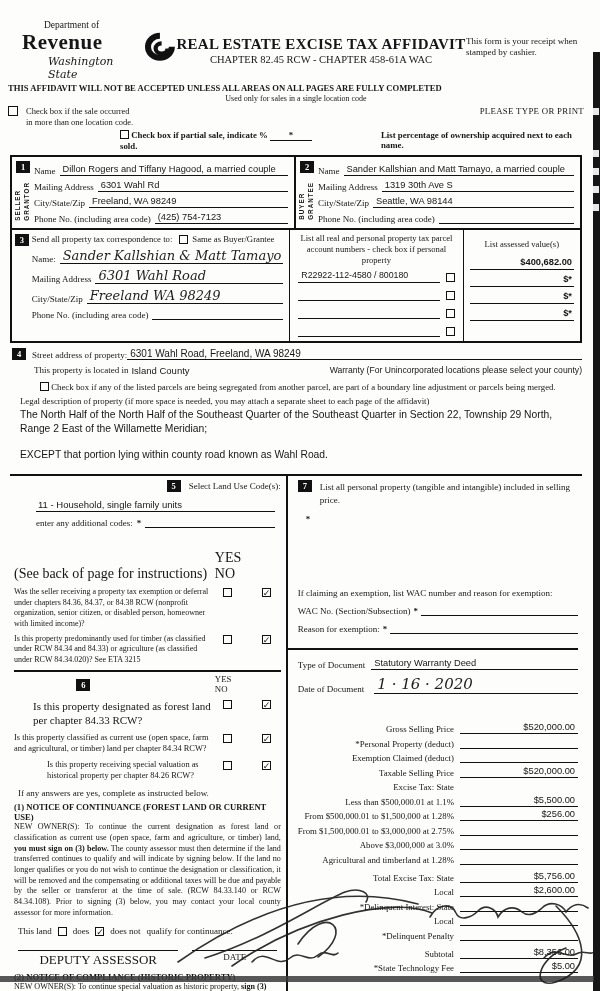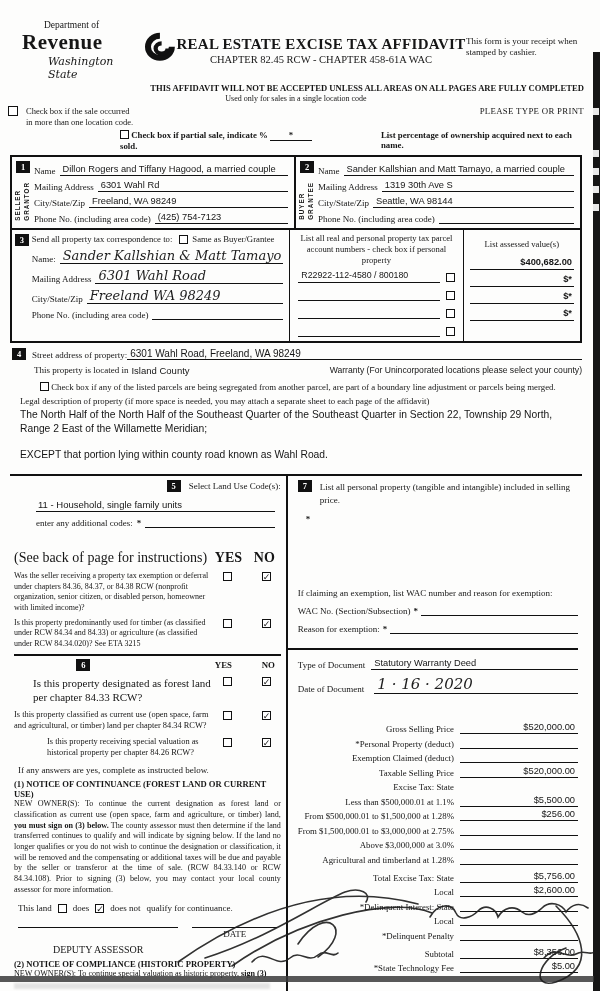--- a/index.html
+++ b/index.html
@@ -17,21 +17,21 @@
   .logo-row { display:flex; align-items:flex-start; }
   .logo-text { text-align:left; }
   .dept-small { font-size:9.5px; padding-left:22px; }
   .dept-big { font-size:21px; font-weight:bold; letter-spacing:0.5px; }
   .dept-state { font-size:11px; font-style:italic; padding-left:26px; font-family:"DejaVu Serif", serif; }
   .swoosh { width:36px; height:33px; margin-left:2px; margin-top:2px; }
   .title-block { flex:1; text-align:center; padding-top:16px; }
   .main-title { font-size:15px; font-weight:bold; letter-spacing:0.3px; }
   .chapter { font-size:10.5px; margin-top:1px; }
   .receipt { width:118px; font-size:9px; text-align:left; padding-top:16px; line-height:1.25; }
-  .warning { text-align:right; font-weight:bold; font-size:8.6px; margin-top:2px; }
+  .warning { text-align:left; font-weight:bold; font-size:8.6px; margin-top:2px; }
   .single-loc { text-align:center; font-size:8px; margin-top:1px; }
   .hdr-row2 { display:flex; margin-top:3px; font-size:8.5px; }
   .cb { display:inline-block; width:9px; height:9px; border:1px solid #111; background:#fff;
         font-size:9px; line-height:8px; text-align:center; vertical-align:-1px; font-family:"DejaVu Sans",sans-serif; }
   .cb.big { width:10px; height:10px; }
   .multi-label { margin-left:8px; line-height:1.3; }
   .type-print { margin-left:auto; font-size:8.8px; letter-spacing:0.3px; }
   .hdr-row3 { display:flex; margin-top:2px; font-size:8.8px; font-weight:bold; }
   .partial { margin-left:112px; }
   .pct-line { display:inline-block; width:42px; border-bottom:1px solid #111; text-align:center; font-weight:bold; }
@@ -82,32 +82,32 @@
 
   
   .cols { display:flex; margin:6px 2px 0 2px; border-top:2px solid #111; border-bottom:2px solid #111; min-height:452px; }
   .lcol { width:290px; border-right:2px solid #111; padding:3px 5px 0 4px; }
   .rcol { flex:1; padding:3px 4px 0 10px; display:flex; flex-direction:column; }
   .sec-head { display:flex; align-items:flex-start; font-size:9px; }
   .sec-head .numtab { margin-right:8px; flex:none; }
   .code-line { border-bottom:1px solid #111; margin:6px 6px 0 22px; font-family:"Liberation Sans",sans-serif; font-size:9.5px; padding:1px 2px; }
   .addl-line { display:flex; align-items:flex-end; margin:4px 6px 0 22px; font-size:9px; }
   .ynrow { display:flex; align-items:flex-end; margin-top:22px; font-size:14px; }
-  .ynhead { margin-left:auto; display:flex; width:66px; justify-content:space-between; font-weight:bold; padding-right:6px; }
+  .ynhead { margin-left:auto; display:flex; width:66px; justify-content:space-between; font-weight:normal; padding-right:6px;flex-direction:column; }
   .q { display:flex; margin-top:5px; }
   .qtext { flex:1; font-size:8px; line-height:1.3; }
   .qboxes { width:66px; flex:none; display:flex; justify-content:space-between; padding:1px 10px 0 8px; }
   .s6 { border-top:2px solid #111; margin-top:5px; padding-top:2px; }
   .s6-head { display:flex; align-items:center; }
   .ifyes { font-size:9px; margin-top:7px; padding-left:4px; }
   .ntitle { font-size:8.6px; font-weight:bold; margin-top:4px; }
   .nbody { font-size:8.1px; line-height:1.32; text-align:justify; }
   .landline { font-size:9px; margin-top:8px; display:flex; align-items:center; gap:6px; padding-left:4px; }
   .dep-row { display:flex; margin-top:14px; gap:14px; padding:0 4px; }
-  .dep-a { flex:1.9; border-top:1px solid #111; text-align:center; font-size:10px; padding-top:16px; }
+  .dep-a { flex:1.9; border-top:1px solid #111; text-align:center; font-size:13px; padding-top:1px; }
   .dep-b { flex:1; border-top:1px solid #111; text-align:center; font-size:9px; padding-top:1px; }
   .faded { height:6px; width:96%; margin-top:3px; background:#9a9a9a; opacity:0.25; filter:blur(1.2px); }
   .stamp { font-family:"DejaVu Sans Mono",monospace; font-size:9px; margin-top:22px; padding-left:28px; letter-spacing:0.2px; }
 
   
   .star-line { font-size:9px; font-weight:bold; margin-top:8px; padding-left:8px; }
   .exemp { font-size:9px; margin-top:64px; }
   .wline { display:flex; align-items:flex-end; margin-top:6px; font-size:9px; }
   .wline .star { font-weight:bold; padding:0 3px; }
   .docblock { border-top:2px solid #111; margin-top:14px; margin-left:-10px; padding-left:10px; padding-top:5px; }

